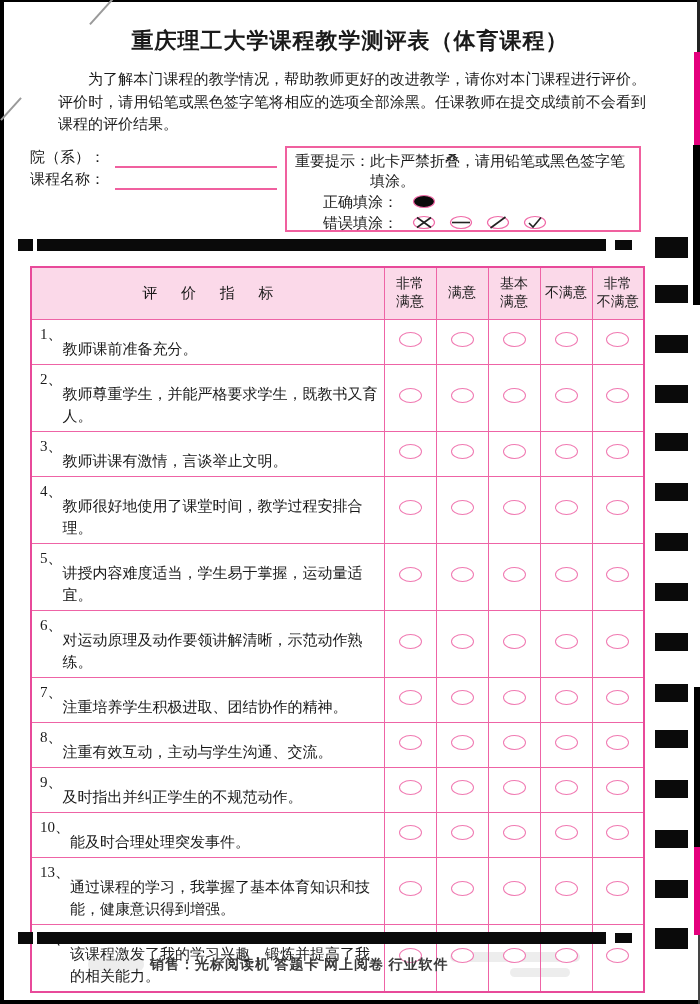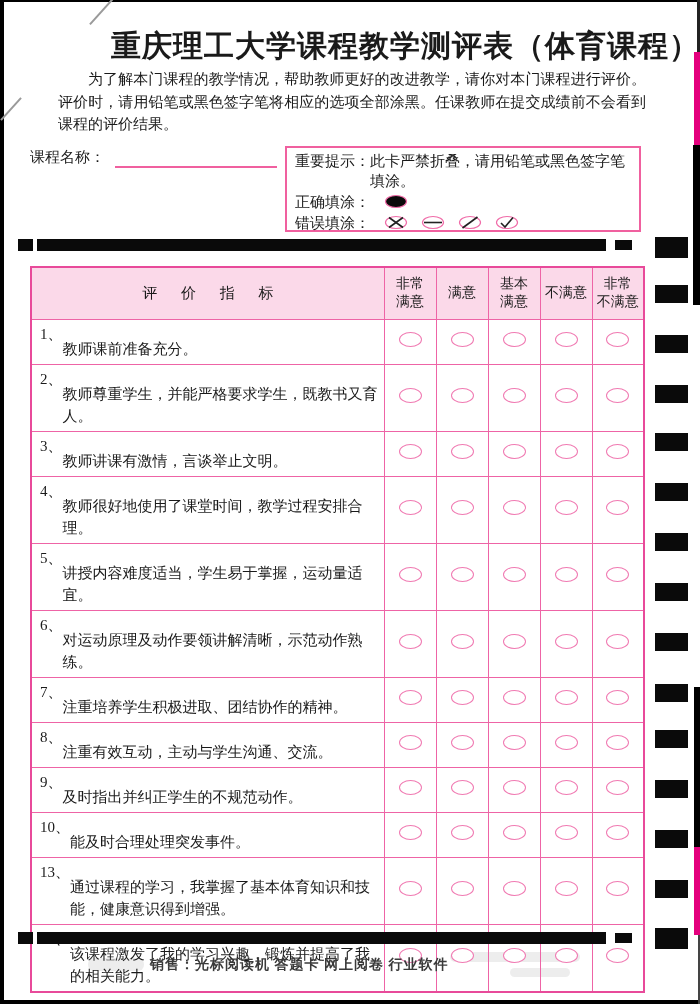--- a/index.html
+++ b/index.html
@@ -16,22 +16,22 @@
   .tr-black   { position:absolute; right:0; top:145px;width:7px; height:160px; background:#000; }
   .br-black   { position:absolute; right:0; top:687px;width:6px; height:160px; background:#000; }
   .br-magenta { position:absolute; right:0; top:847px;width:6px; height:88px;  background:#e4007d; }
   .br-line    { position:absolute; right:0; top:935px;width:2px; height:69px;  background:#444; }
   .diag1 { position:absolute; left:84px; top:10px;  width:36px; height:2px; background:#9a9a9a; transform:rotate(-48deg); }
   .diag2 { position:absolute; left:-4px; top:108px; width:30px; height:2px; background:#9a9a9a; transform:rotate(-48deg); }
   .smudge { position:absolute; background:rgba(0,0,0,0.07); border-radius:6px; }
 
   
   .title {
-    position:absolute; left:0; top:26px; width:700px; text-align:right;
-    font-size:30px; font-weight:bold; letter-spacing:1px;
+    position:absolute; left:0; top:26px; width:700px; text-align:center;
+    font-size:22px; font-weight:bold; letter-spacing:1px;
   }
   .intro {
     position:absolute; left:58px; top:68px; width:588px;
     font-size:15px; line-height:22.5px; text-indent:2em; text-align:justify;
   }
 
   
   .fields { position:absolute; left:30px; top:146px; }
   .field-row { height:22px; line-height:22px; font-size:15px; white-space:nowrap; }
   .field-label { display:inline-block; width:85px; }
@@ -42,21 +42,21 @@
 
   
   .notice {
     position:absolute; left:285px; top:146px; width:356px; height:86px;
     border:2px solid #f0609f; box-sizing:border-box; padding:3px 8px 0 8px;
     font-size:15px; line-height:20px; background:#fff;
   }
   .notice-row { display:flex; align-items:flex-start; }
   .notice-label { flex:none; }
   .notice-body { flex:1; }
-  .mark-row { display:flex; align-items:center; height:21px; }
+  .mark-row { display:flex; align-items:center; height:21px;margin-left:28px; }
   .mark-gap { display:inline-flex; gap:13px; margin-left:14px; align-items:center; }
   .oval-svg { display:block; }
 
   
   .bar { position:absolute; background:#0a0a0a; }
 
   
   .eval-table {
     position:absolute; left:30px; top:266px; width:613px;
     border-collapse:collapse; table-layout:fixed;
@@ -102,20 +102,21 @@
   <div class="diag1"></div>
   <div class="diag2"></div>
   <div class="smudge" style="left:88px; top:958px; width:56px; height:13px;"></div>
   <div class="smudge" style="left:450px; top:952px; width:130px; height:10px;"></div>
   <div class="smudge" style="left:510px; top:968px; width:60px; height:9px;"></div>
 
   <div class="title">重庆理工大学课程教学测评表（体育课程）</div>
   <div class="intro">为了解本门课程的教学情况，帮助教师更好的改进教学，请你对本门课程进行评价。评价时，请用铅笔或黑色签字笔将相应的选项全部涂黑。任课教师在提交成绩前不会看到课程的评价结果。</div>
 
   <div class="fields" id="fields">
+      <div class="field-row"><span class="field-label">院（系）：</span><span class="field-line"></span></div>
       <div class="field-row"><span class="field-label">课程名称：</span><span class="field-line"></span></div>
     </div>
 
   <div class="notice">
     <div class="notice-row">
       <span class="notice-label">重要提示：</span>
       <span class="notice-body">此卡严禁折叠，请用铅笔或黑色签字笔填涂。</span>
     </div>
     <div class="mark-row">
       <span class="notice-label">正确填涂：</span>

